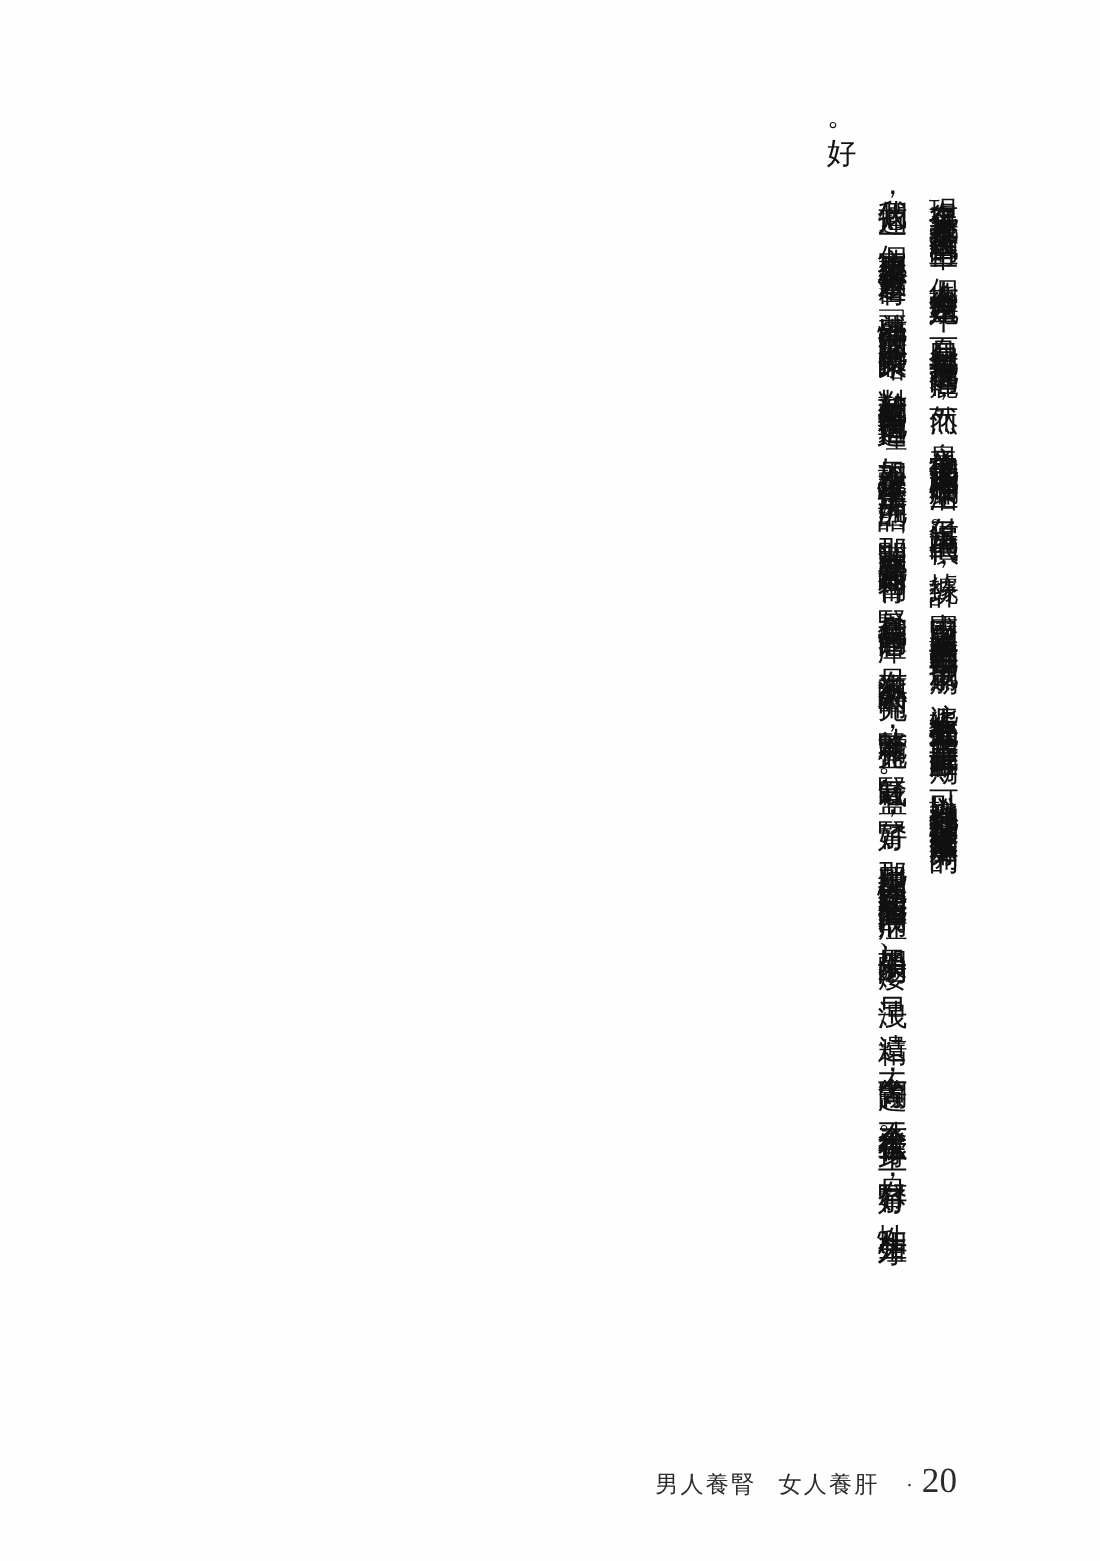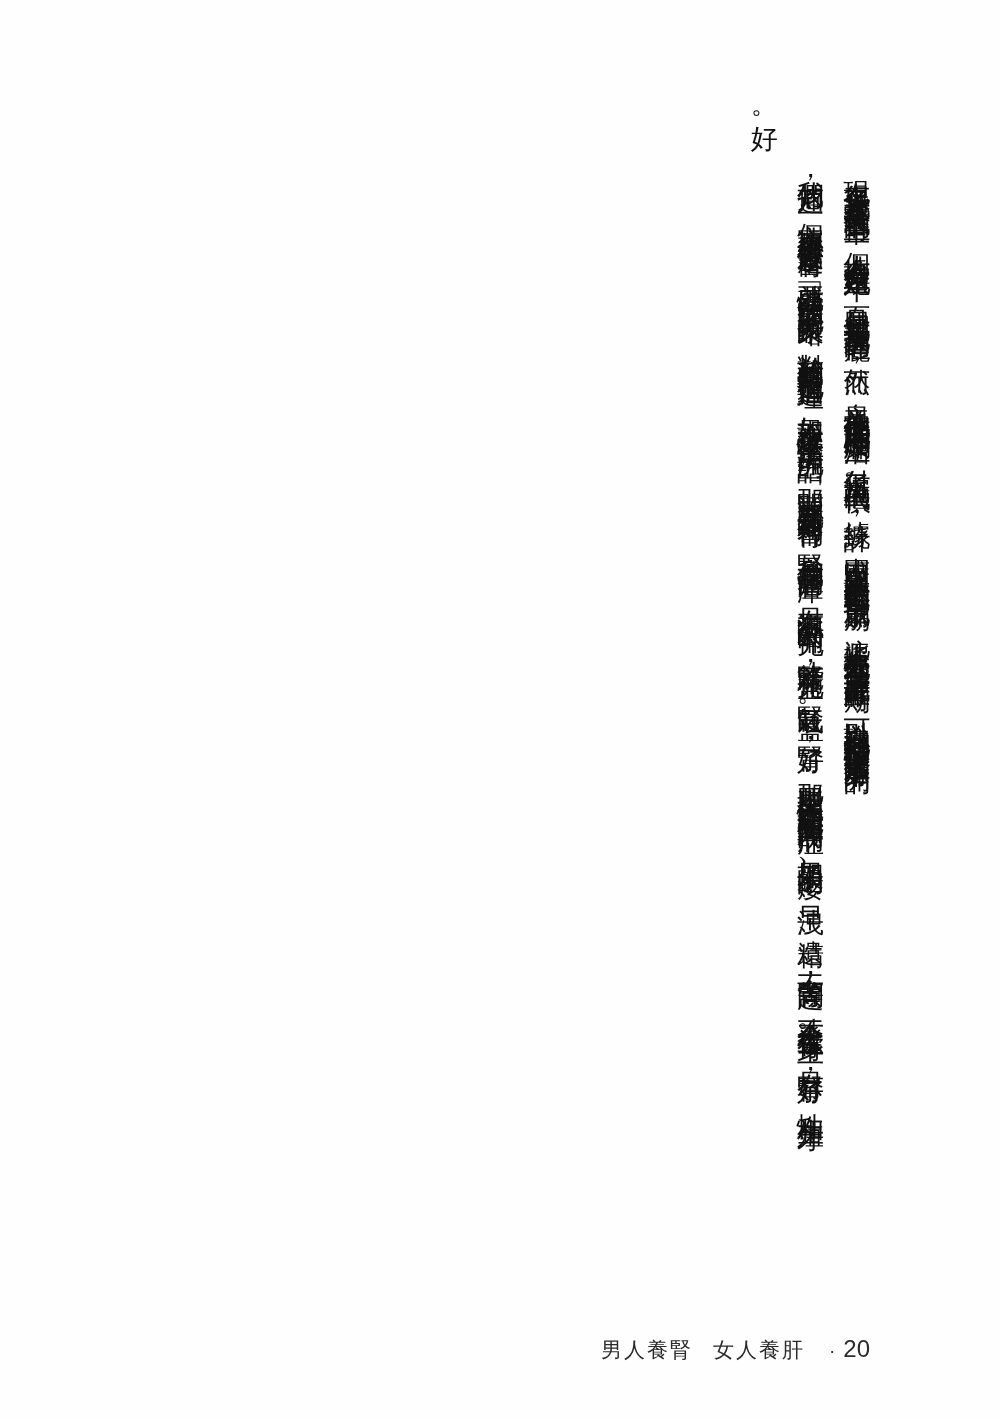--- a/index.html
+++ b/index.html
@@ -51,33 +51,33 @@
   }
 
   
   .footer {
     position: absolute;
     right: 130px;
     bottom: 55px;
     display: flex;
     align-items: baseline;
     gap: 0;
-    font-family: Liberation Sans, sans-serif;
+    font-family: Liberation Serif, serif;
     color: #2b2b2b;
     font-size: 21px;
     letter-spacing: 2px;
   }
   .footer .ftitle-a { margin-right: 20px; }
   .footer .ftitle-b { margin-right: 18px; }
   .footer .dot {
     margin: 0 6px;
     font-size: 19px;
   }
   .footer .pagenum {
-    font-size: 24px;
+    font-size: 32px;
     letter-spacing: 0;
   }
 </style>
 </head>
 <body>
 
 <div class="page">
 
   <div class="body-text">
     <p class="para indent">現在很多男人都非常羨慕古代的皇帝，一個人擁有後宮嬪妃三千，而且每個都是千挑萬選的佳麗。然而，皇帝也為他們酒池肉林的糜爛生活，付出了沉重的代價。據統計，中國歷史上超過半數的皇帝不到四十歲就駕崩了。這些人絕大部分死在二十至四十歲青壯年時期，可以說這和他們縱欲無度的後宮生活是分不開的。</p>

